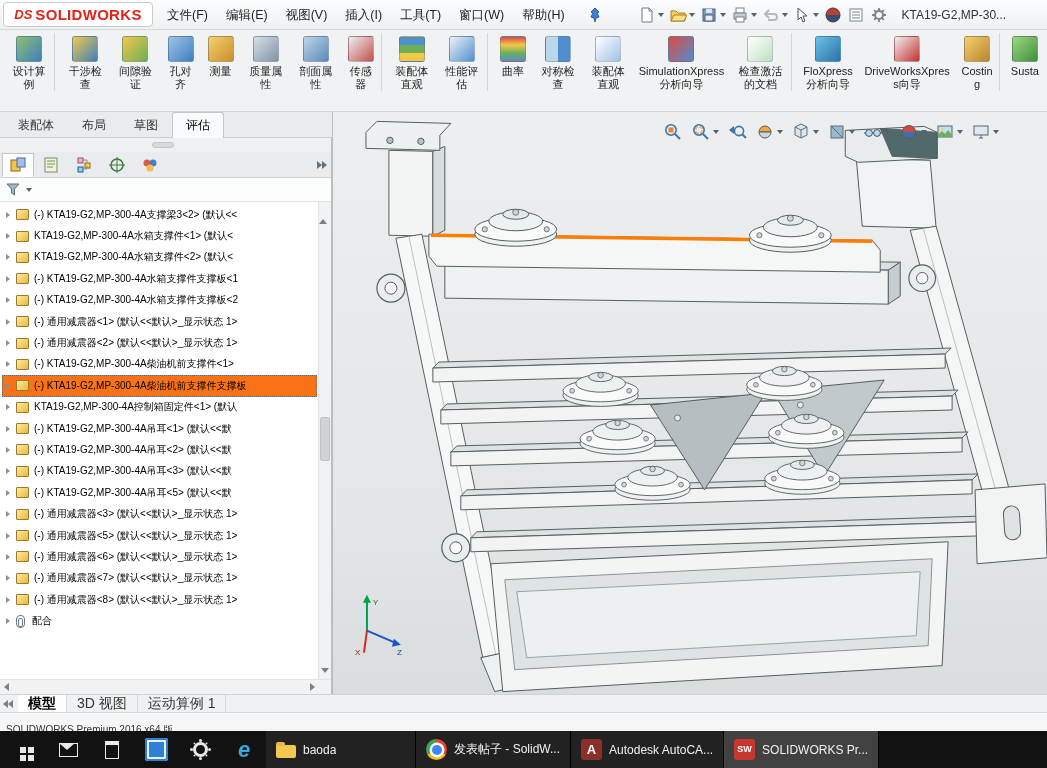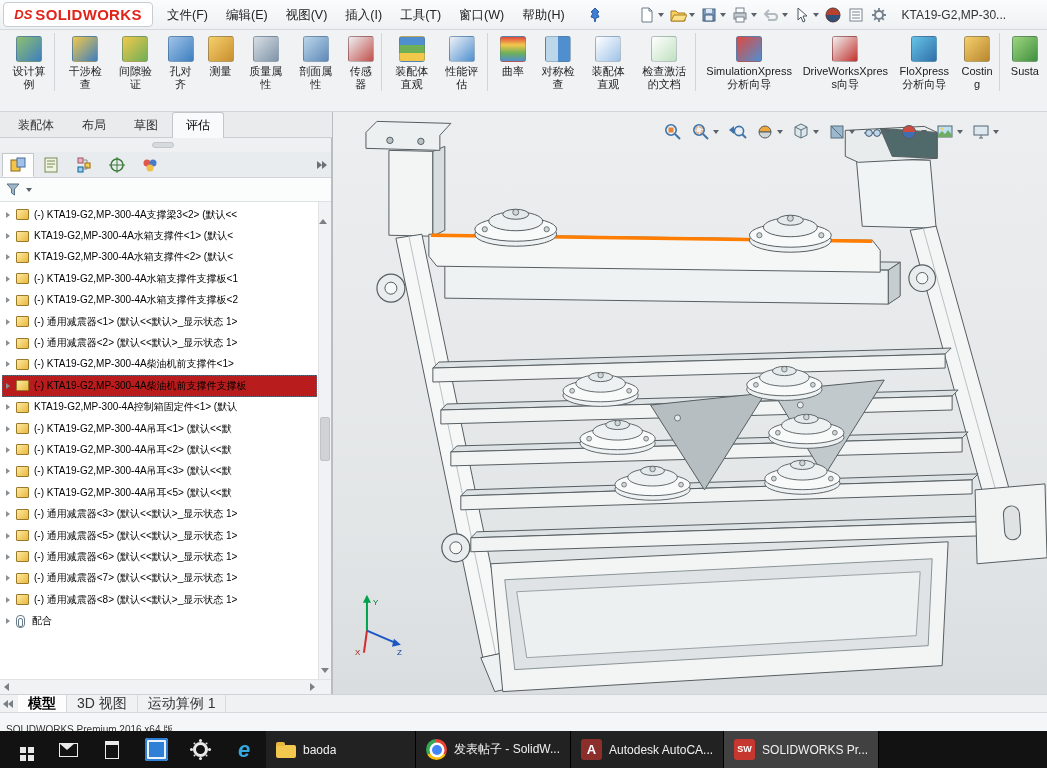--- a/index.html
+++ b/index.html
@@ -64,21 +64,21 @@
   .filter-row { height:24px; background:#fbfcfc; border-bottom:1px solid #dfe2e4; display:flex; align-items:center; padding-left:5px; gap:3px; }
   .tree-wrap { flex:1; position:relative; background:#fff; overflow:hidden; }
   .tree { position:absolute; inset:2px 14px 0 2px; }
   .trow { height:21.4px; display:flex; align-items:center; white-space:nowrap; padding-left:4px; }
   .tarrow { width:0; height:0; border-left:4px solid #8a9094; border-top:3.5px solid transparent; border-bottom:3.5px solid transparent; margin-right:6px; flex:none; }
   .ticon-comp { width:13px; height:11px; background:linear-gradient(135deg,#ffe9a0,#e8b93e); border:1px solid #9a7a28; border-radius:1px; margin-right:5px; flex:none; }
   .ticon-mates { display:none; width:9px; height:13px; border:1.5px solid #667c8a; border-radius:4px; margin-right:7px; position:relative; flex:none; }
   .ticon-mates::after { content:""; position:absolute; left:1px; top:2px; width:3px; height:7px; border:1px solid #667c8a; border-radius:2px; }
   .trow.rt-mates .ticon-mates { display:inline-block; }
   .tlabel { font-size:10px; color:#000; overflow:hidden; }
-  .trow.sel { background:#b91c1c; outline:1px dotted #5a6a7a; outline-offset:-1px; }
+  .trow.sel { background:#f97316; outline:1px dotted #5a6a7a; outline-offset:-1px; }
   .vscroll { position:absolute; top:0; right:0; bottom:0; width:13px; background:#f1f2f3; border-left:1px solid #e0e2e4; }
   .vthumb { position:absolute; left:1px; right:1px; top:215px; height:44px; background:#cfd3d6; border:1px solid #bfc3c6; border-radius:2px; }
   .tri-u-s { width:0;height:0;border-left:4px solid transparent;border-right:4px solid transparent;border-bottom:5px solid #7a8086; margin:4px auto; }
   .tri-d-s { width:0;height:0;border-left:4px solid transparent;border-right:4px solid transparent;border-top:5px solid #7a8086; margin:4px auto; position:absolute; bottom:2px; left:2px; }
   .hscroll-row { height:15px; background:#f1f2f3; border-top:1px solid #e0e2e4; position:relative; }
   .tri-l { width:0;height:0;border-right:5px solid #7a8086;border-top:4px solid transparent;border-bottom:4px solid transparent; position:absolute; left:4px; top:3px; }
   .tri-r2 { width:0;height:0;border-left:5px solid #7a8086;border-top:4px solid transparent;border-bottom:4px solid transparent; position:absolute; right:16px; top:3px; }
 
   
   .viewport { position:absolute; top:112px; left:332px; right:0; bottom:74px; background:linear-gradient(180deg,#eceeef 0%,#e3e6e7 70%,#dadddf 100%); border-left:1px solid #b9bdbf; overflow:hidden; }
@@ -278,38 +278,38 @@
       <div class="rbtn">
         <span class="ric ic-symmetry-check"></span>
         <span class="rlabel">对称检查</span>
       </div>
 
       <div class="rbtn">
         <span class="ric ic-compare-documents"></span>
         <span class="rlabel">装配体直观</span>
       </div>
 
+      <div class="rbtn w-l">
+        <span class="ric ic-simulationxpress"></span>
+        <span class="rlabel">SimulationXpress分析向导</span>
+      </div>
+
       <div class="rbtn sep w-m">
         <span class="ric ic-check-active-document"></span>
         <span class="rlabel">检查激活的文档</span>
       </div>
 
-      <div class="rbtn w-l">
-        <span class="ric ic-simulationxpress"></span>
-        <span class="rlabel">SimulationXpress分析向导</span>
+      <div class="rbtn w-m">
+        <span class="ric ic-floxpress"></span>
+        <span class="rlabel">FloXpress分析向导</span>
       </div>
 
       <div class="rbtn w-l">
         <span class="ric ic-driveworksxpress"></span>
         <span class="rlabel">DriveWorksXpress向导</span>
-      </div>
-
-      <div class="rbtn w-m">
-        <span class="ric ic-floxpress"></span>
-        <span class="rlabel">FloXpress分析向导</span>
       </div>
 
       <div class="rbtn sep">
         <span class="ric ic-costing"></span>
         <span class="rlabel">Costing</span>
       </div>
 
       <div class="rbtn">
         <span class="ric ic-sustainability"></span>
         <span class="rlabel">Susta</span>

